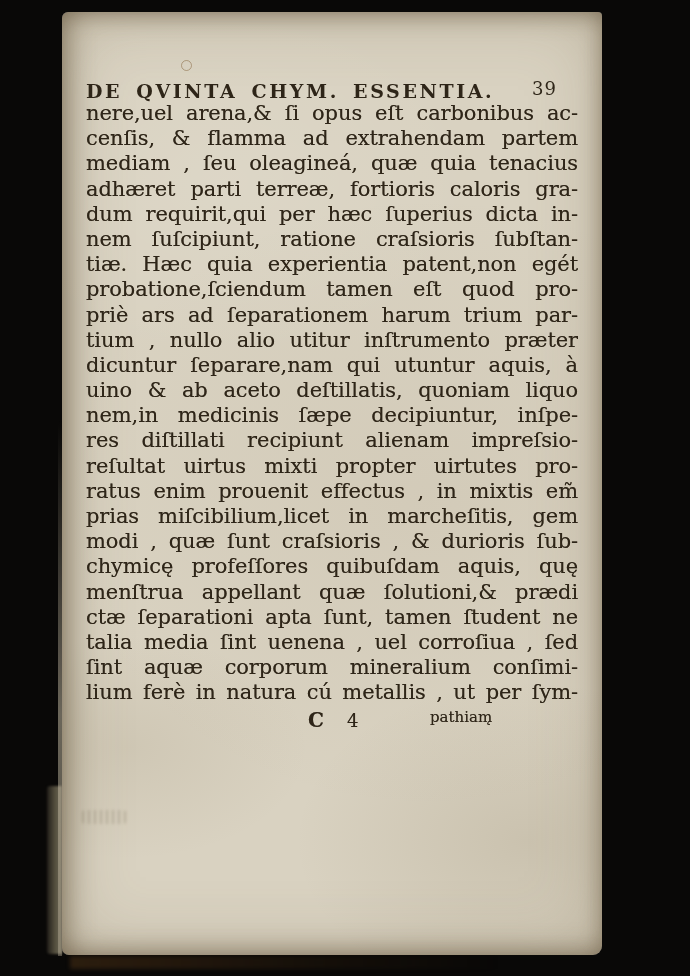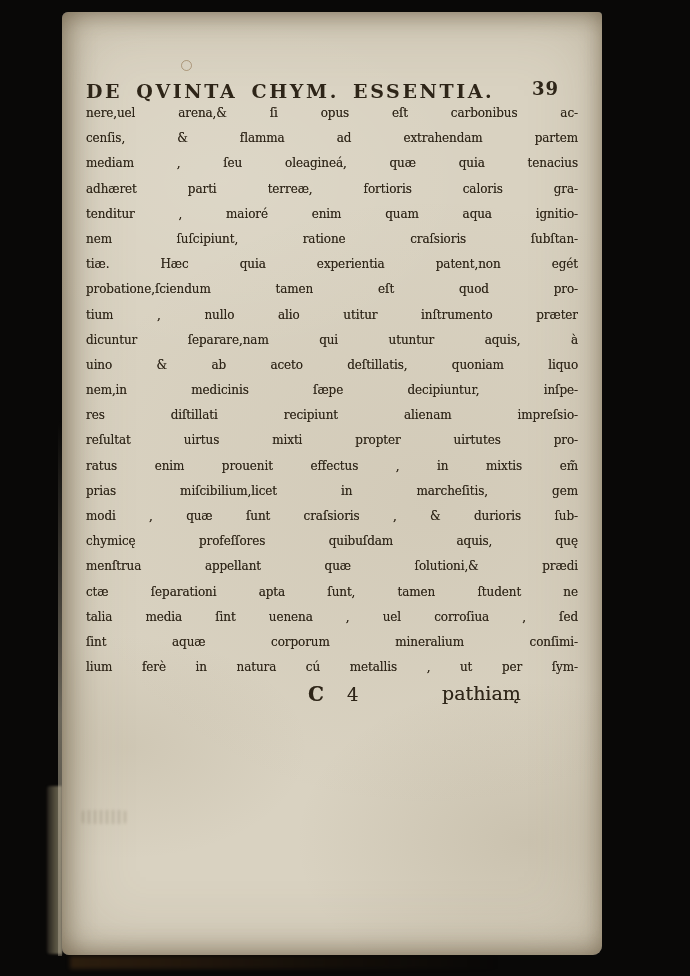--- a/index.html
+++ b/index.html
@@ -41,36 +41,36 @@
       inset 16px 0 26px -8px rgba(92,78,55,.42),
       inset -9px 0 20px -6px rgba(98,84,60,.30),
       inset 0 14px 22px -10px rgba(100,85,60,.38),
       inset 0 -14px 26px -10px rgba(95,78,52,.40);
   }
   .header{position:absolute;left:24px;top:66px;width:492px;height:22px}
   .running-title{
     position:absolute;left:0;top:2px;width:462px;text-align:left;
     font-weight:bold;font-size:19px;letter-spacing:2.6px;word-spacing:5px;
   }
-  .page-number{position:absolute;left:446px;top:0;font-size:18px;font-weight:bold;letter-spacing:1px}
+  .page-number{position:absolute;left:446px;top:0;font-size:18px;font-weight:normal;letter-spacing:1px}
   .ring-mark{
     position:absolute;left:119px;top:48px;width:9px;height:9px;border-radius:50%;
     border:1.4px solid rgba(130,95,55,.5);
   }
   .body{position:absolute;left:24px;top:89px;width:492px}
   .line{
-    height:25.2px;line-height:25.2px;font-size:12px;
+    height:25.2px;line-height:25.2px;font-size:21px;
     text-align:justify;text-align-last:justify;
     overflow:hidden;letter-spacing:-.1px;
     text-shadow:0 0 .5px rgba(46,37,24,.55);
   }
   .sig-row{position:relative;height:28px;margin-top:2px;font-size:19px;text-shadow:0 0 .5px rgba(46,37,24,.55)}
   .sig-letter{position:absolute;left:222px;top:0;font-size:20px;font-weight:bold}
   .sig-number{position:absolute;left:261px;top:2px;font-size:18px}
-  .catchword{position:absolute;left:356px;top:0;font-size:19px}
+  .catchword{position:absolute;left:344px;top:0;font-size:15px}
   .smudge{
     position:absolute;left:20px;top:798px;width:44px;height:14px;
     background:repeating-linear-gradient(90deg, rgba(92,80,58,.55) 0 2px, rgba(92,80,58,0) 2px 6px);
     filter:blur(1.4px);opacity:.45;border-radius:3px;
   }
 </style>
 </head>
 <body>
 
 <div class="scan">
@@ -84,24 +84,25 @@
     <div class="header">
       <div class="running-title">DE QVINTA CHYM. ESSENTIA.</div>
       <div class="page-number">39</div>
     </div>
 
     <div class="body">
       <div class="line">nere,uel arena,&amp; ſi opus eſt carbonibus ac-</div>
       <div class="line">cenſis, &amp; flamma ad extrahendam partem</div>
       <div class="line">mediam , ſeu oleagineá, quæ quia tenacius</div>
       <div class="line">adhæret parti terreæ, fortioris caloris gra-</div>
-      <div class="line">tenditur , maioré enim quam aqua ignitio-</div>
+      <div class="line">dum requirit,qui per hæc ſuperius dicta in-</div>
       <div class="line">nem ſuſcipiunt, ratione craſsioris ſubſtan-</div>
       <div class="line">tiæ. Hæc quia experientia patent,non egét</div>
       <div class="line">probatione,ſciendum tamen eſt quod pro-</div>
+      <div class="line">priè ars ad ſeparationem harum trium par-</div>
       <div class="line">tium , nullo alio utitur inſtrumento præter</div>
       <div class="line">dicuntur ſeparare,nam qui utuntur aquis, à</div>
       <div class="line">uino &amp; ab aceto deſtillatis, quoniam liquo</div>
       <div class="line">nem,in medicinis ſæpe decipiuntur, inſpe-</div>
       <div class="line">res diſtillati recipiunt alienam impreſsio-</div>
       <div class="line">reſultat uirtus mixti propter uirtutes pro-</div>
       <div class="line">ratus enim prouenit effectus , in mixtis em̃</div>
       <div class="line">prias miſcibilium,licet in marcheſitis, gem</div>
       <div class="line">modi , quæ ſunt craſsioris , &amp; durioris ſub-</div>
       <div class="line">chymicę profeſſores quibuſdam aquis, quę</div>

